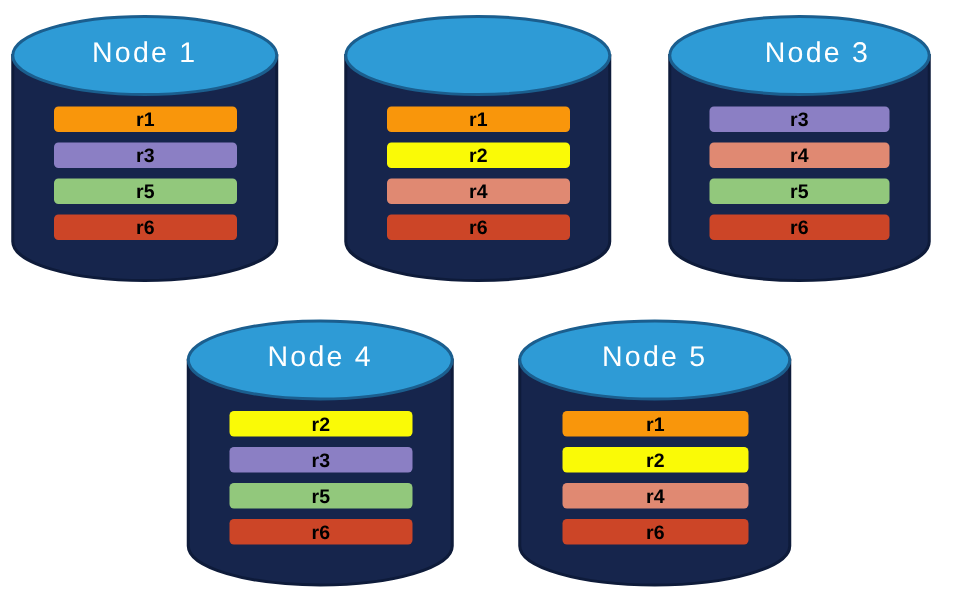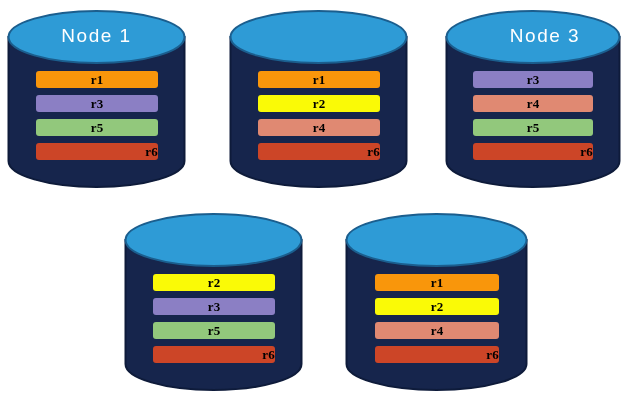--- a/index.html
+++ b/index.html
@@ -58,24 +58,24 @@
   .bar {
     position: relative;
     height: 17px;
     margin-bottom: 7px;
     border-radius: 3px;
     display: flex;
     align-items: center;
     justify-content: center;
     box-sizing: border-box;
   }
-  .bar:last-child { margin-bottom: 0; justify-content: flex-end; }
+  .bar:last-child { margin-bottom: 0; }
 
   .bar-label {
-    font-family: Liberation Serif, serif;
+    font-family: Liberation Sans, sans-serif;
     font-size: 13px;
     font-weight: bold;
     color: #000000;
     line-height: 1;
     letter-spacing: 0.2px;
   }
 </style>
 </head>
 <body>
 
@@ -140,40 +140,42 @@
         <div class="bar" style="background: rgb(204, 69, 39);">
           <span class="bar-label">r6</span>
         </div>
       </div>
     </div>
     <div class="node" style="left: 124px; top: 212px; width: 179px; height: 180px;">
       <svg class="node-svg" width="179" height="180" viewBox="0 0 179 180">
         <path d="M 1.5 28 L 1.5 152 A 88 26 0 0 0 177.5 152 L 177.5 28 Z" fill="#16254C" stroke="#0E1B3A" stroke-width="2"></path>
         <ellipse cx="89.5" cy="28" rx="88" ry="26" fill="#2E9BD6" stroke="#1B5E8E" stroke-width="2"></ellipse>
       </svg>
+      <div class="node-title" style="top: 16px; color: rgb(255, 255, 255);">Node  4</div>
       <div class="bars" style="top: 62px; left: 29px; width: 122px; right: auto;">
         <div class="bar" style="background: rgb(250, 250, 6);">
           <span class="bar-label">r2</span>
         </div>
         <div class="bar" style="background: rgb(139, 127, 196);">
           <span class="bar-label">r3</span>
         </div>
         <div class="bar" style="background: rgb(146, 200, 124);">
           <span class="bar-label">r5</span>
         </div>
         <div class="bar" style="background: rgb(204, 69, 39);">
           <span class="bar-label">r6</span>
         </div>
       </div>
     </div>
     <div class="node" style="left: 345px; top: 212px; width: 183px; height: 180px;">
       <svg class="node-svg" width="183" height="180" viewBox="0 0 183 180">
         <path d="M 1.5 28 L 1.5 152 A 90 26 0 0 0 181.5 152 L 181.5 28 Z" fill="#16254C" stroke="#0E1B3A" stroke-width="2"></path>
         <ellipse cx="91.5" cy="28" rx="90" ry="26" fill="#2E9BD6" stroke="#1B5E8E" stroke-width="2"></ellipse>
       </svg>
+      <div class="node-title" style="top: 16px; color: rgb(255, 255, 255);">Node  5</div>
       <div class="bars" style="top: 62px; left: 30px; width: 124px; right: auto;">
         <div class="bar" style="background: rgb(249, 150, 11);">
           <span class="bar-label">r1</span>
         </div>
         <div class="bar" style="background: rgb(250, 250, 6);">
           <span class="bar-label">r2</span>
         </div>
         <div class="bar" style="background: rgb(224, 137, 114);">
           <span class="bar-label">r4</span>
         </div>

